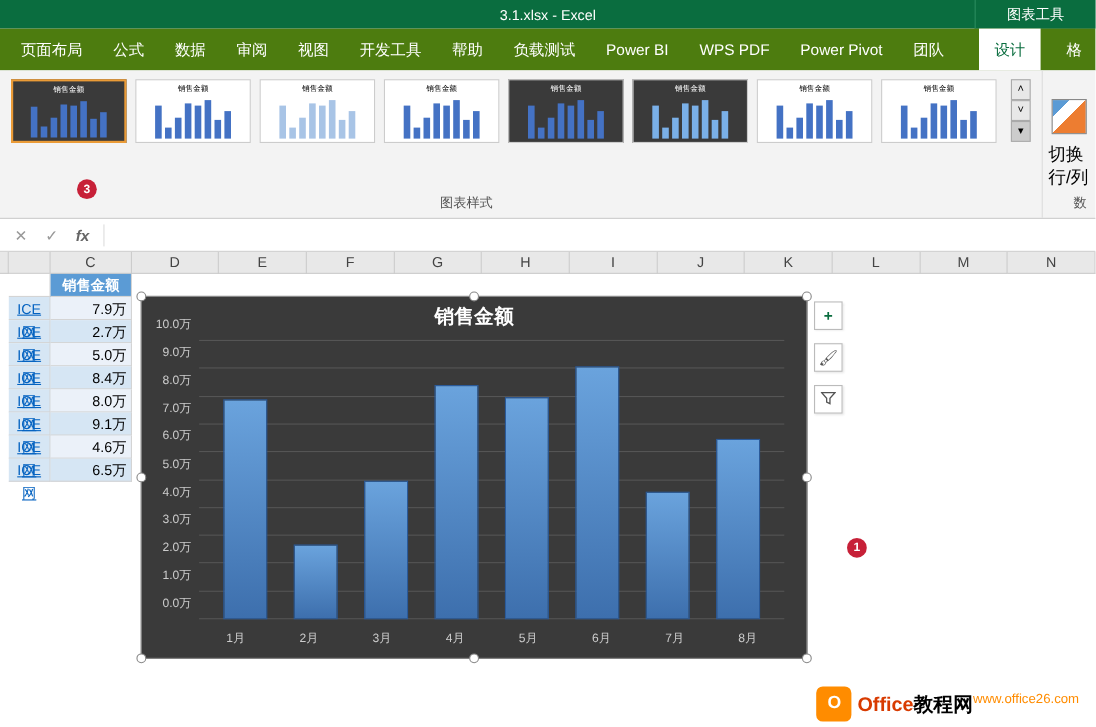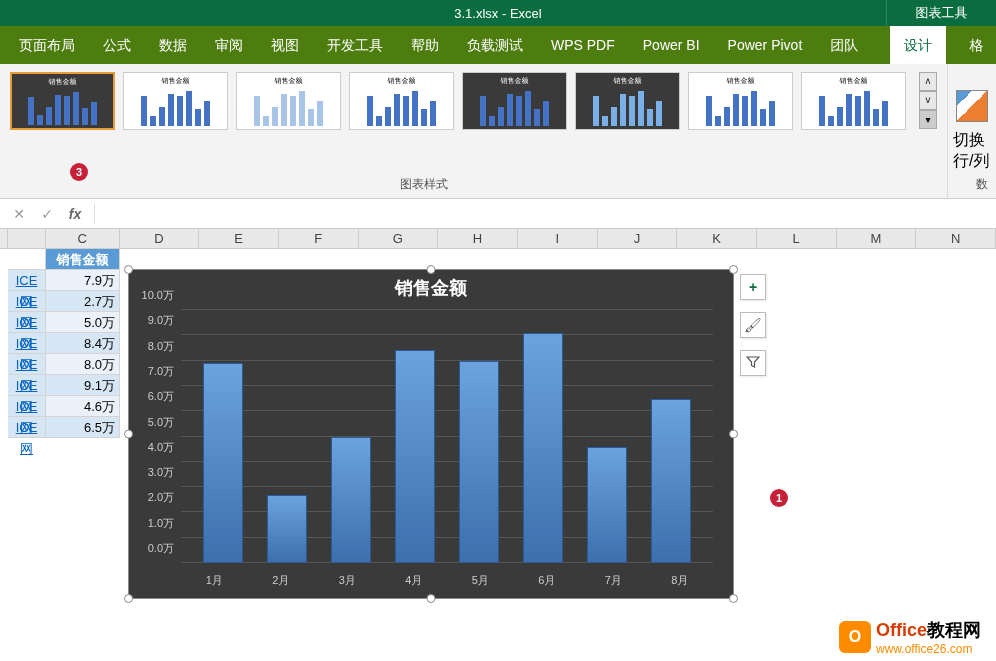--- a/index.html
+++ b/index.html
@@ -68,21 +68,21 @@
     .plot-grid { position: absolute; inset: 0; }
     .gridline { position: absolute; left: 0; right: 0; height: 1px; background: #555; }
     .bars-container { position: absolute; inset: 0; display: flex; align-items: flex-end; justify-content: space-around; padding: 0 10px; }
     .bar { width: 40px; background: linear-gradient(to bottom, #6aa3dd, #3d6fad); border: 1px solid #2a5a9a; }
     
     .chart-side-btns { position: absolute; left: 740px; top: 25px; display: flex; flex-direction: column; gap: 12px; }
     .side-btn { width: 26px; height: 26px; border: 1px solid #bbb; background: #fff; display: flex; align-items: center; justify-content: center; font-size: 14px; color: #555; cursor: pointer; box-shadow: 1px 1px 2px rgba(0,0,0,0.1); }
     
     .watermark { position: absolute; right: 15px; bottom: 5px; display: flex; align-items: center; gap: 5px; }
     .wm-icon { width: 32px; height: 32px; background: #ff8c00; border-radius: 6px; color: #fff; font-weight: bold; font-size: 16px; display: flex; align-items: center; justify-content: center; }
-    .wm-text { display: flex; flex-direction: column; }
+    .wm-text { display: flex; flex-direction: row; }
     .wm-main { font-size: 18px; font-weight: bold; }
     .wm-main .red { color: #d83b01; }
     .wm-url { font-size: 12px; color: #ff8c00; }
   </style>
 </head>
 <body>
 
 <div class="title-bar">
   <span>3.1.xlsx  -  Excel</span>
   <div class="chart-tools-tab">图表工具</div>
@@ -90,22 +90,22 @@
 
 <div class="ribbon-tabs">
   <div class="ribbon-tab">页面布局</div>
   <div class="ribbon-tab">公式</div>
   <div class="ribbon-tab">数据</div>
   <div class="ribbon-tab">审阅</div>
   <div class="ribbon-tab">视图</div>
   <div class="ribbon-tab">开发工具</div>
   <div class="ribbon-tab">帮助</div>
   <div class="ribbon-tab">负载测试</div>
+  <div class="ribbon-tab">Power BI</div>
   <div class="ribbon-tab">WPS PDF</div>
-  <div class="ribbon-tab">Power BI</div>
   <div class="ribbon-tab">Power Pivot</div>
   <div class="ribbon-tab">团队</div>
   <div class="ribbon-tab design active">设计</div>
   <div class="ribbon-tab format">格式</div>
 </div>
 <span class="badge" style="top: 70px; right: 65px;">2</span>
 
 <div class="ribbon-content">
   <div class="chart-styles">
     <div class="chart-style-thumb thumb-dark selected">

